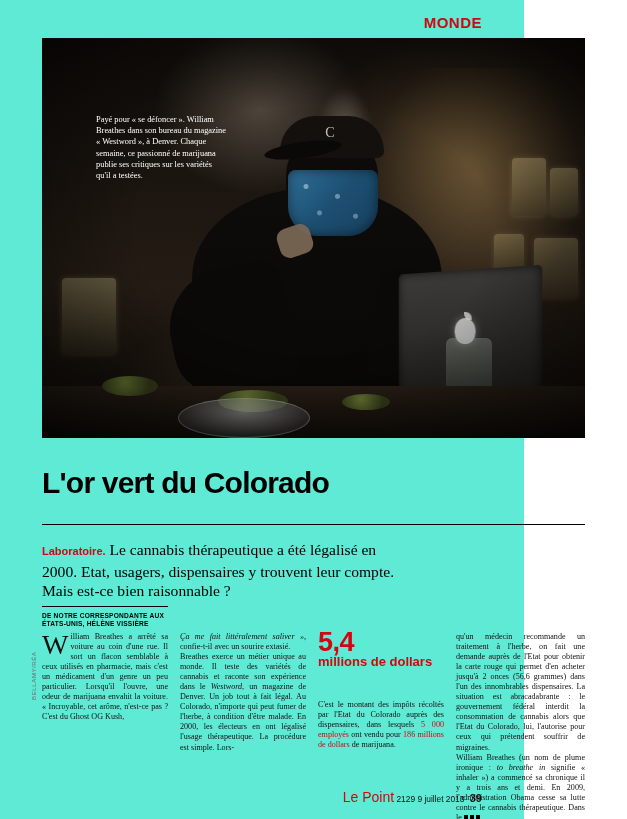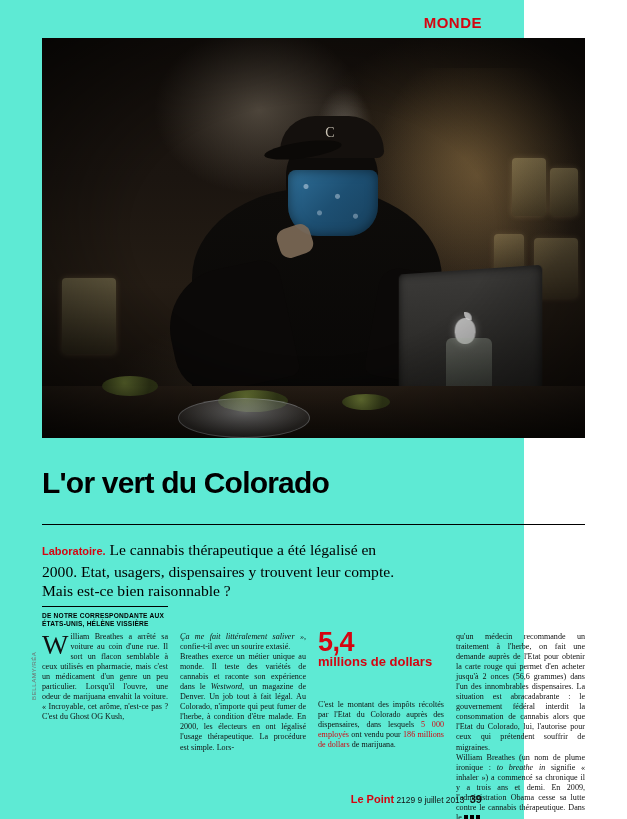--- a/index.html
+++ b/index.html
@@ -369,23 +369,23 @@
   
   .footer {
     position: absolute;
     right: 42px;
     bottom: 14px;
     font-family: "Liberation Sans", sans-serif;
     font-size: 8.4px;
     color: #111;
   }
   .footer .brand {
-    font-weight: bold;
+    font-weight: normal;
     color: #d40511;
-    font-size: 11px;
+    font-size: 14px;
   }
   .footer .pg {
     font-weight: bold;
     font-size: 11px;
     margin-left: 3px;
   }
   .endmark {
     display: inline-block;
     width: 16px;
     height: 6px;
@@ -424,20 +424,21 @@
         <div class="apple-logo"></div>
       </div>
       <div class="bottle"></div>
       <div class="table"></div>
       <div class="weed w1"></div>
       <div class="weed w2"></div>
       <div class="weed w3"></div>
       <div class="lid"></div>
       <div class="vignette"></div>
     </div>
+    <div class="photo-caption">Payé pour « se défoncer ». William Breathes dans son bureau du magazine « Westword », à Denver. Chaque semaine, ce passionné de marijuana publie ses critiques sur les variétés qu'il a testées.</div>
   </div>
 
   <div class="credit">BELLAMY/RÉA</div>
 
   <h1 class="headline">L'or vert du Colorado</h1>
 
   <div class="rule-top"></div>
 
   <div class="chapeau">
     <b>Laboratoire.</b><span> Le cannabis thérapeutique a été légalisé en 2000. Etat, usagers, dispensaires y trouvent leur compte. Mais est-ce bien raisonnable ?</span>

